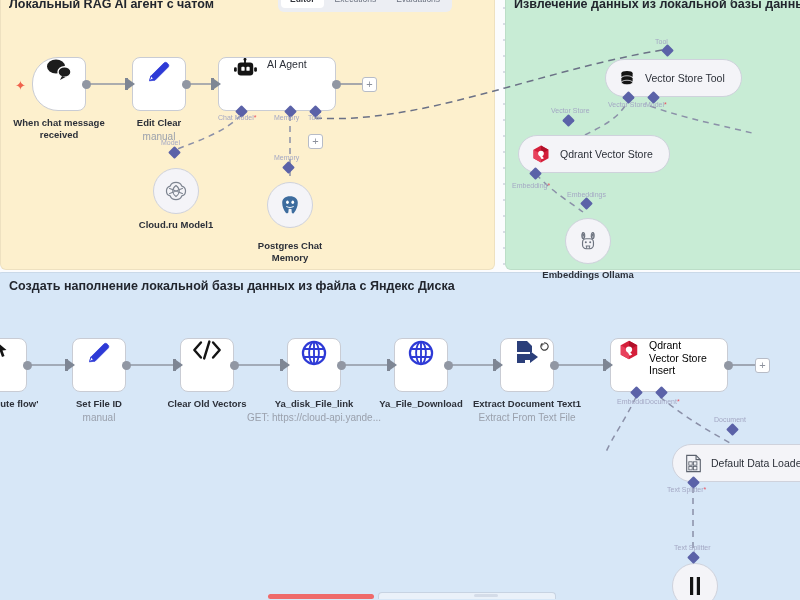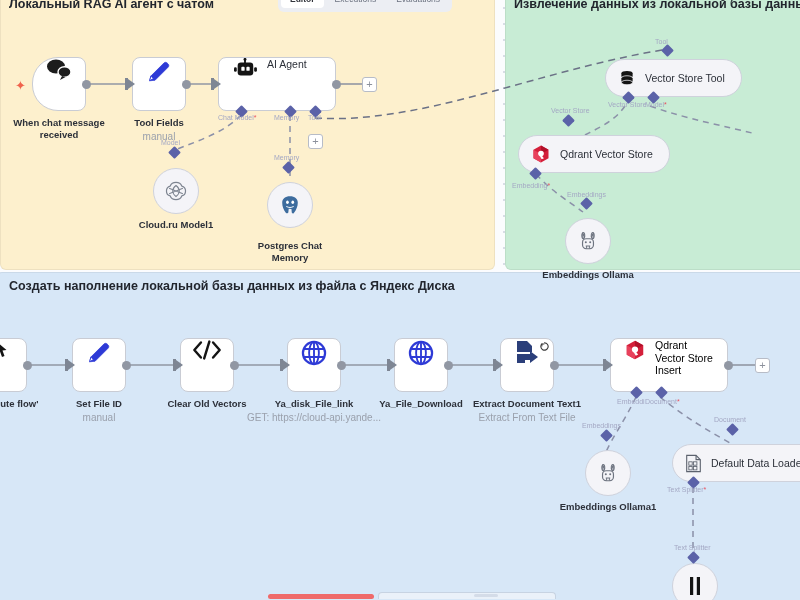--- a/index.html
+++ b/index.html
@@ -64,21 +64,21 @@
   .box {
     background: #ffffff;
     border: 1px solid #c9ccd4;
     border-radius: 8px;
     display: flex; align-items: flex-start; justify-content: center;
     position: relative;
   }
   .box.sq { width: 54px; height: 54px; }
   .box.trigger { width: 54px; height: 54px; border-radius: 26px 8px 8px 26px; }
   .box.wide {
-    width: 118px; height: 54px; justify-content: flex-start; gap: 9px; padding-left: 13px;
+    width: 118px; height: 54px; justify-content: flex-start; gap: 9px; padding-left: 7px;
   }
   .box.agent { width: 118px; height: 54px; }
   .node-title {
     position: absolute; top: 59px; left: 50%; transform: translateX(-50%);
     font-size: 9.5px; font-weight: bold; color: #2c3039;
     text-align: center; white-space: nowrap; line-height: 12px;
   }
   .node-title.twoline { white-space: normal; width: 120px; }
   .node-sub {
     position: absolute; left: 50%; transform: translateX(-50%);
@@ -233,21 +233,21 @@
   <div class="node" style="left:132px; top:57px;">
     <div class="arrowbar" style="left:-7px; top:21px;"></div>
     <div class="arrowin" style="left:-4px; top:22px;"></div>
     <div class="box sq">
       <svg width="28" height="28" viewBox="0 0 24 24">
         <path d="M4 19.5 L5 15.5 L16.2 4.3 C17 3.5 18.2 3.5 19 4.3 L19.8 5.1 C20.6 5.9 20.6 7.1 19.8 7.9 L8.6 19.1 Z" fill="#2e3ad6" stroke="#2e3ad6" stroke-width="0.6"></path>
         <path d="M4 19.5 L5 15.5 L7.2 17.6 Z" fill="#ffffff" stroke="#2e3ad6" stroke-width="0.8"></path>
       </svg>
     </div>
     <div class="dot" style="left:50px; top:23px;"></div>
-    <div class="node-title" style="top:60px;">Tool Fields</div>
+    <div class="node-title" style="top:60px;">Edit Clear</div>
     <div class="node-sub" style="top:74px;">manual</div>
   </div>
 
   <div class="node" style="left:218px; top:57px;">
     <div class="arrowbar" style="left:-7px; top:21px;"></div>
     <div class="arrowin" style="left:-4px; top:22px;"></div>
     <div class="box agent" style="justify-content:flex-start; gap:10px; padding-left:14px;">
       <svg width="24" height="22" viewBox="0 0 26 24">
         <rect x="5" y="5" width="17" height="14" rx="3.5" fill="#141414"></rect>
         <rect x="9" y="9.5" width="3.6" height="4.5" rx="1" fill="#ffffff"></rect>
@@ -454,37 +454,20 @@
       <span style="font-size:10.5px; line-height:12.5px; white-space:normal; width:62px;">Qdrant Vector Store Insert</span>
     </div>
     <div class="dot" style="left:114px; top:23px;"></div>
     <div class="diamond" style="left:22px; top:50px;"></div>
     <div class="diamond" style="left:47px; top:50px;"></div>
   </div>
   <div class="plusbtn" style="left:755px; top:358px;">+</div>
   <div class="port-label" style="left:617px; top:398px;">Embeddi</div>
   <div class="port-label" style="left:645px; top:398px;"><span>Document</span><span class="req">*</span></div>
 
-  <div class="node" style="left:585px; top:450px;">
-    <div class="diamond" style="left:17px; top:-19px;"></div>
-    <div class="port-label" style="left:-3px; top:-28px;">Embeddings</div>
-    <div class="circ big">
-      <svg width="20" height="22" viewBox="0 0 22 24">
-        <path d="M5 3 L5.5 9 M5 3 L7.5 8" stroke="#6e7480" stroke-width="1.2" fill="none"></path>
-        <path d="M17 3 L16.5 9 M17 3 L14.5 8" stroke="#6e7480" stroke-width="1.2" fill="none"></path>
-        <ellipse cx="5.8" cy="6" rx="1.6" ry="3.4" fill="none" stroke="#6e7480" stroke-width="1.2"></ellipse>
-        <ellipse cx="16.2" cy="6" rx="1.6" ry="3.4" fill="none" stroke="#6e7480" stroke-width="1.2"></ellipse>
-        <rect x="5" y="9.5" width="12" height="11" rx="4" fill="none" stroke="#6e7480" stroke-width="1.3"></rect>
-        <circle cx="8.6" cy="13.5" r="1.1" fill="#6e7480"></circle>
-        <circle cx="13.4" cy="13.5" r="1.1" fill="#6e7480"></circle>
-        <path d="M8.5 17.5 h5 M9.5 17.5 v3 M12.5 17.5 v3" stroke="#6e7480" stroke-width="1.1" fill="none"></path>
-      </svg>
-    </div>
-    <div class="node-title" style="top:51px;">Embeddings Ollama1</div>
-  </div>
 
   <div class="node" style="left:672px; top:444px;">
     <div class="diamond" style="left:56px; top:-19px;"></div>
     <div class="port-label" style="left:42px; top:-28px;">Document</div>
     <div class="pill">
       <svg width="17" height="19" viewBox="0 0 20 22">
         <path d="M2 1.5 h11 l5 5 v14 h-16 Z" fill="none" stroke="#5c626e" stroke-width="1.3"></path>
         <path d="M13 1.5 v5 h5" fill="none" stroke="#5c626e" stroke-width="1.3"></path>
         <rect x="4.5" y="9" width="4" height="4" fill="none" stroke="#5c626e" stroke-width="1"></rect>
         <rect x="10" y="9" width="4" height="4" fill="none" stroke="#5c626e" stroke-width="1"></rect>

